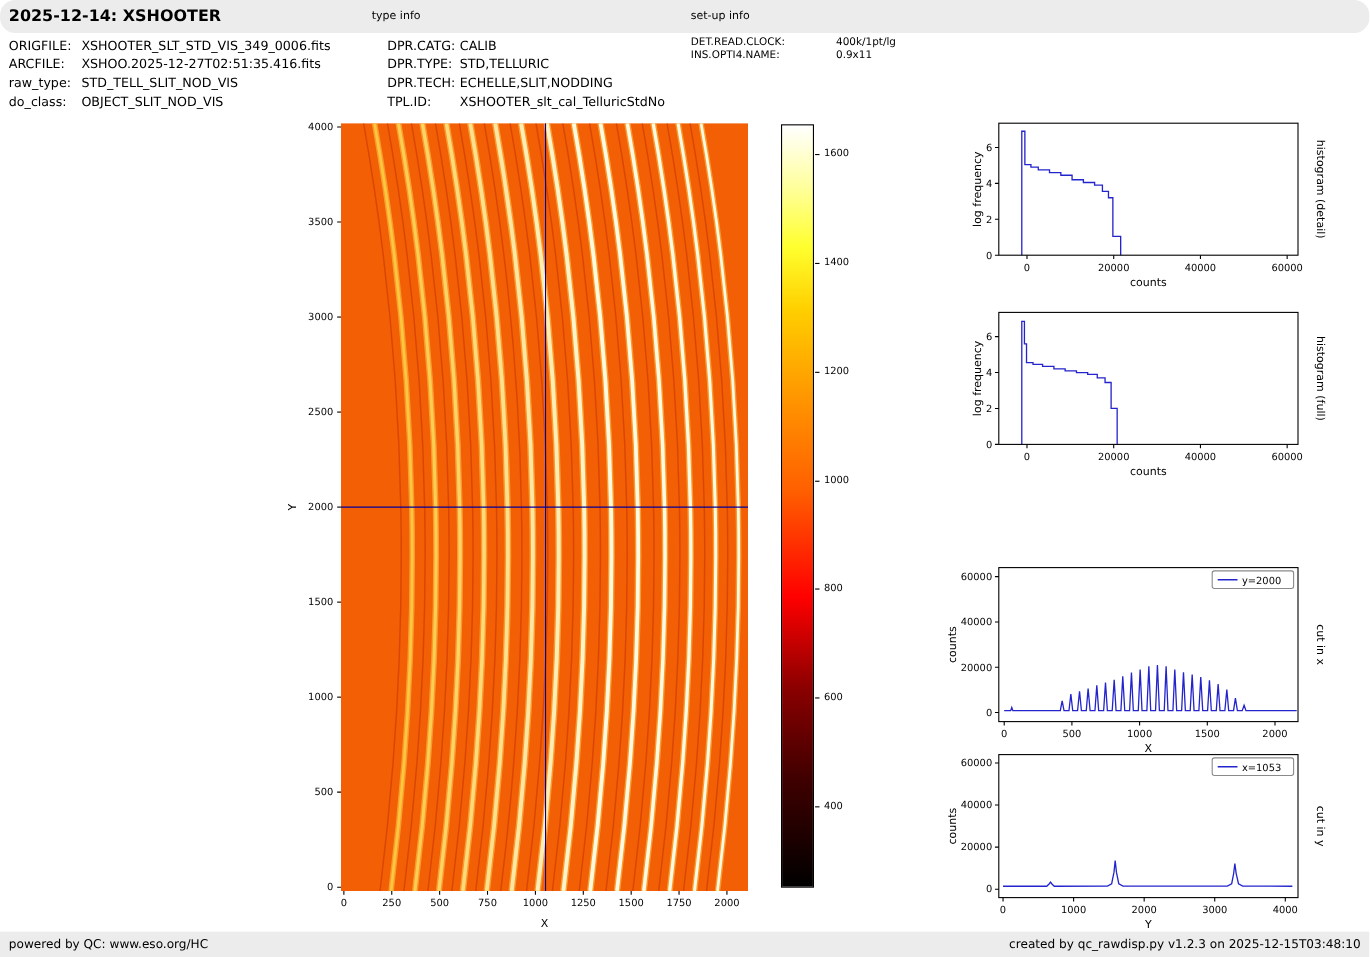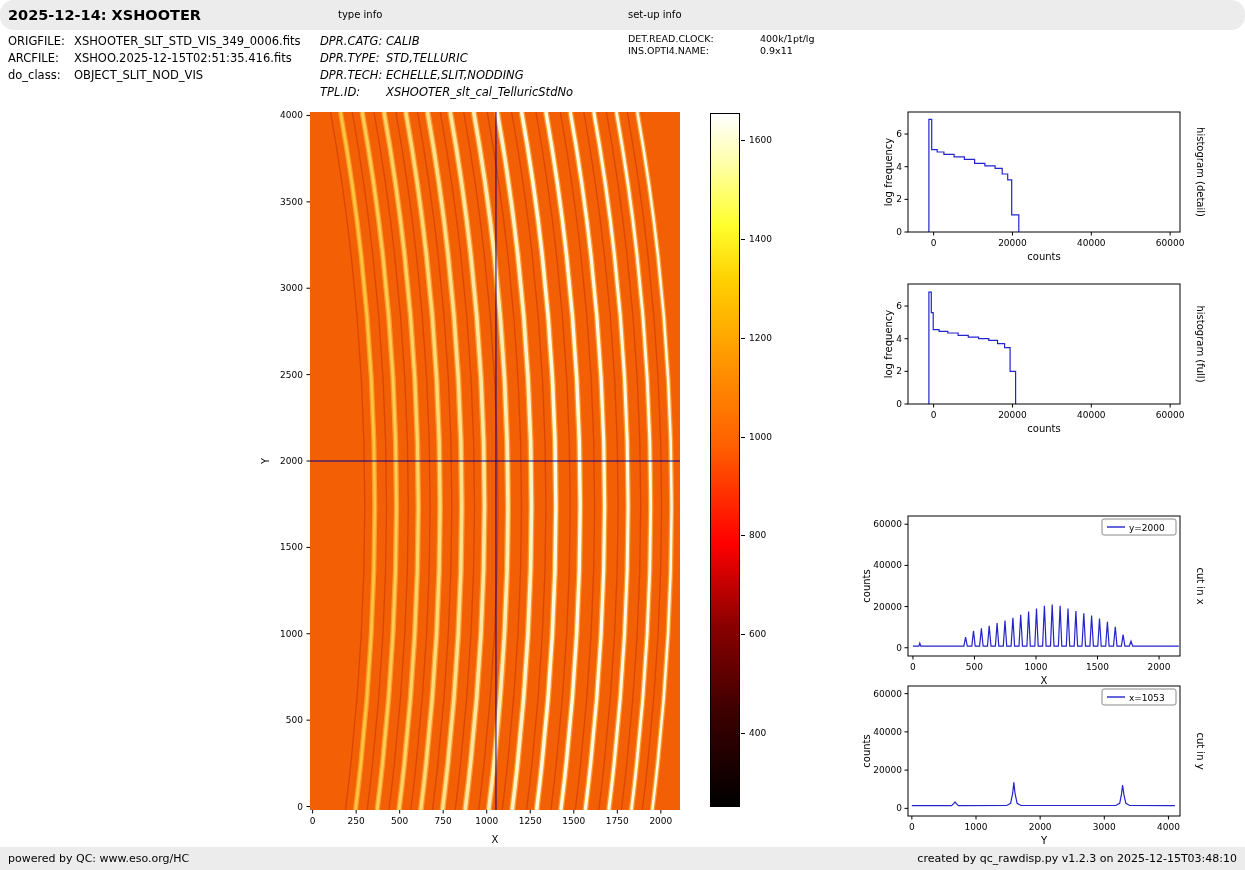--- a/index.html
+++ b/index.html
@@ -12,21 +12,21 @@
   #botbar { top:847px; height:37px; }
 
   #page-title { position:absolute; left:8px; top:0; line-height:30px; font-size:14.5px; font-weight:600; }
   .section-heading { position:absolute; top:0; line-height:30px; font-size:10px; }
   #type-info-heading { left:338px; }
   #setup-info-heading { left:628px; }
 
   .kv { position:absolute; font-size:11.5px; line-height:17px; white-space:nowrap; }
   #file-info  { left:8px;   top:33px; }
   #file-info  .kv-label { display:inline-block; width:66px; }
-  #type-info  { left:320px; top:33px;font-style:italic; }
+  #type-info  { left:352px; top:33px; }
   #type-info  .kv-label { display:inline-block; width:66px; }
   #setup-info { left:628px; top:33px; font-size:9.5px; line-height:11.5px; }
   #setup-info .kv-label { display:inline-block; width:132px; }
 
   #main-axes { position:absolute; left:240px; top:100px; width:490px; height:766px; pointer-events:none; }
   #image-panel { position:absolute; left:310px; top:112px; width:370px; height:698px; }
   #main-image-svg { display:block; }
 
   #colorbar-wrap { position:absolute; left:700px; top:106px; width:110px; height:710px; }
   #colorbar-bar { position:absolute; left:10px; top:7px; width:30px; height:694px; border:1px solid #000; }
@@ -50,21 +50,22 @@
 <div id="root">
 
   <div id="topbar" class="bar">
     <span id="page-title">2025-12-14: XSHOOTER</span>
     <span id="type-info-heading" class="section-heading">type info</span>
     <span id="setup-info-heading" class="section-heading">set-up info</span>
   </div>
 
   <div id="file-info" class="kv">
       <div class="kv-row"><span class="kv-label">ORIGFILE:</span><span class="kv-value">XSHOOTER_SLT_STD_VIS_349_0006.fits</span></div>
-      <div class="kv-row"><span class="kv-label">ARCFILE:</span><span class="kv-value">XSHOO.2025-12-15T02:51:35.416.fits</span></div>
+      <div class="kv-row"><span class="kv-label">ARCFILE:</span><span class="kv-value">XSHOO.2025-12-27T02:51:35.416.fits</span></div>
+      <div class="kv-row"><span class="kv-label">raw_type:</span><span class="kv-value">STD_TELL_SLIT_NOD_VIS</span></div>
       <div class="kv-row"><span class="kv-label">do_class:</span><span class="kv-value">OBJECT_SLIT_NOD_VIS</span></div>
     </div>
   <div id="type-info" class="kv">
       <div class="kv-row"><span class="kv-label">DPR.CATG:</span><span class="kv-value">CALIB</span></div>
       <div class="kv-row"><span class="kv-label">DPR.TYPE:</span><span class="kv-value">STD,TELLURIC</span></div>
       <div class="kv-row"><span class="kv-label">DPR.TECH:</span><span class="kv-value">ECHELLE,SLIT,NODDING</span></div>
       <div class="kv-row"><span class="kv-label">TPL.ID:</span><span class="kv-value">XSHOOTER_slt_cal_TelluricStdNo</span></div>
     </div>
   <div id="setup-info" class="kv">
       <div class="kv-row"><span class="kv-label">DET.READ.CLOCK:</span><span class="kv-value">400k/1pt/lg</span></div>

